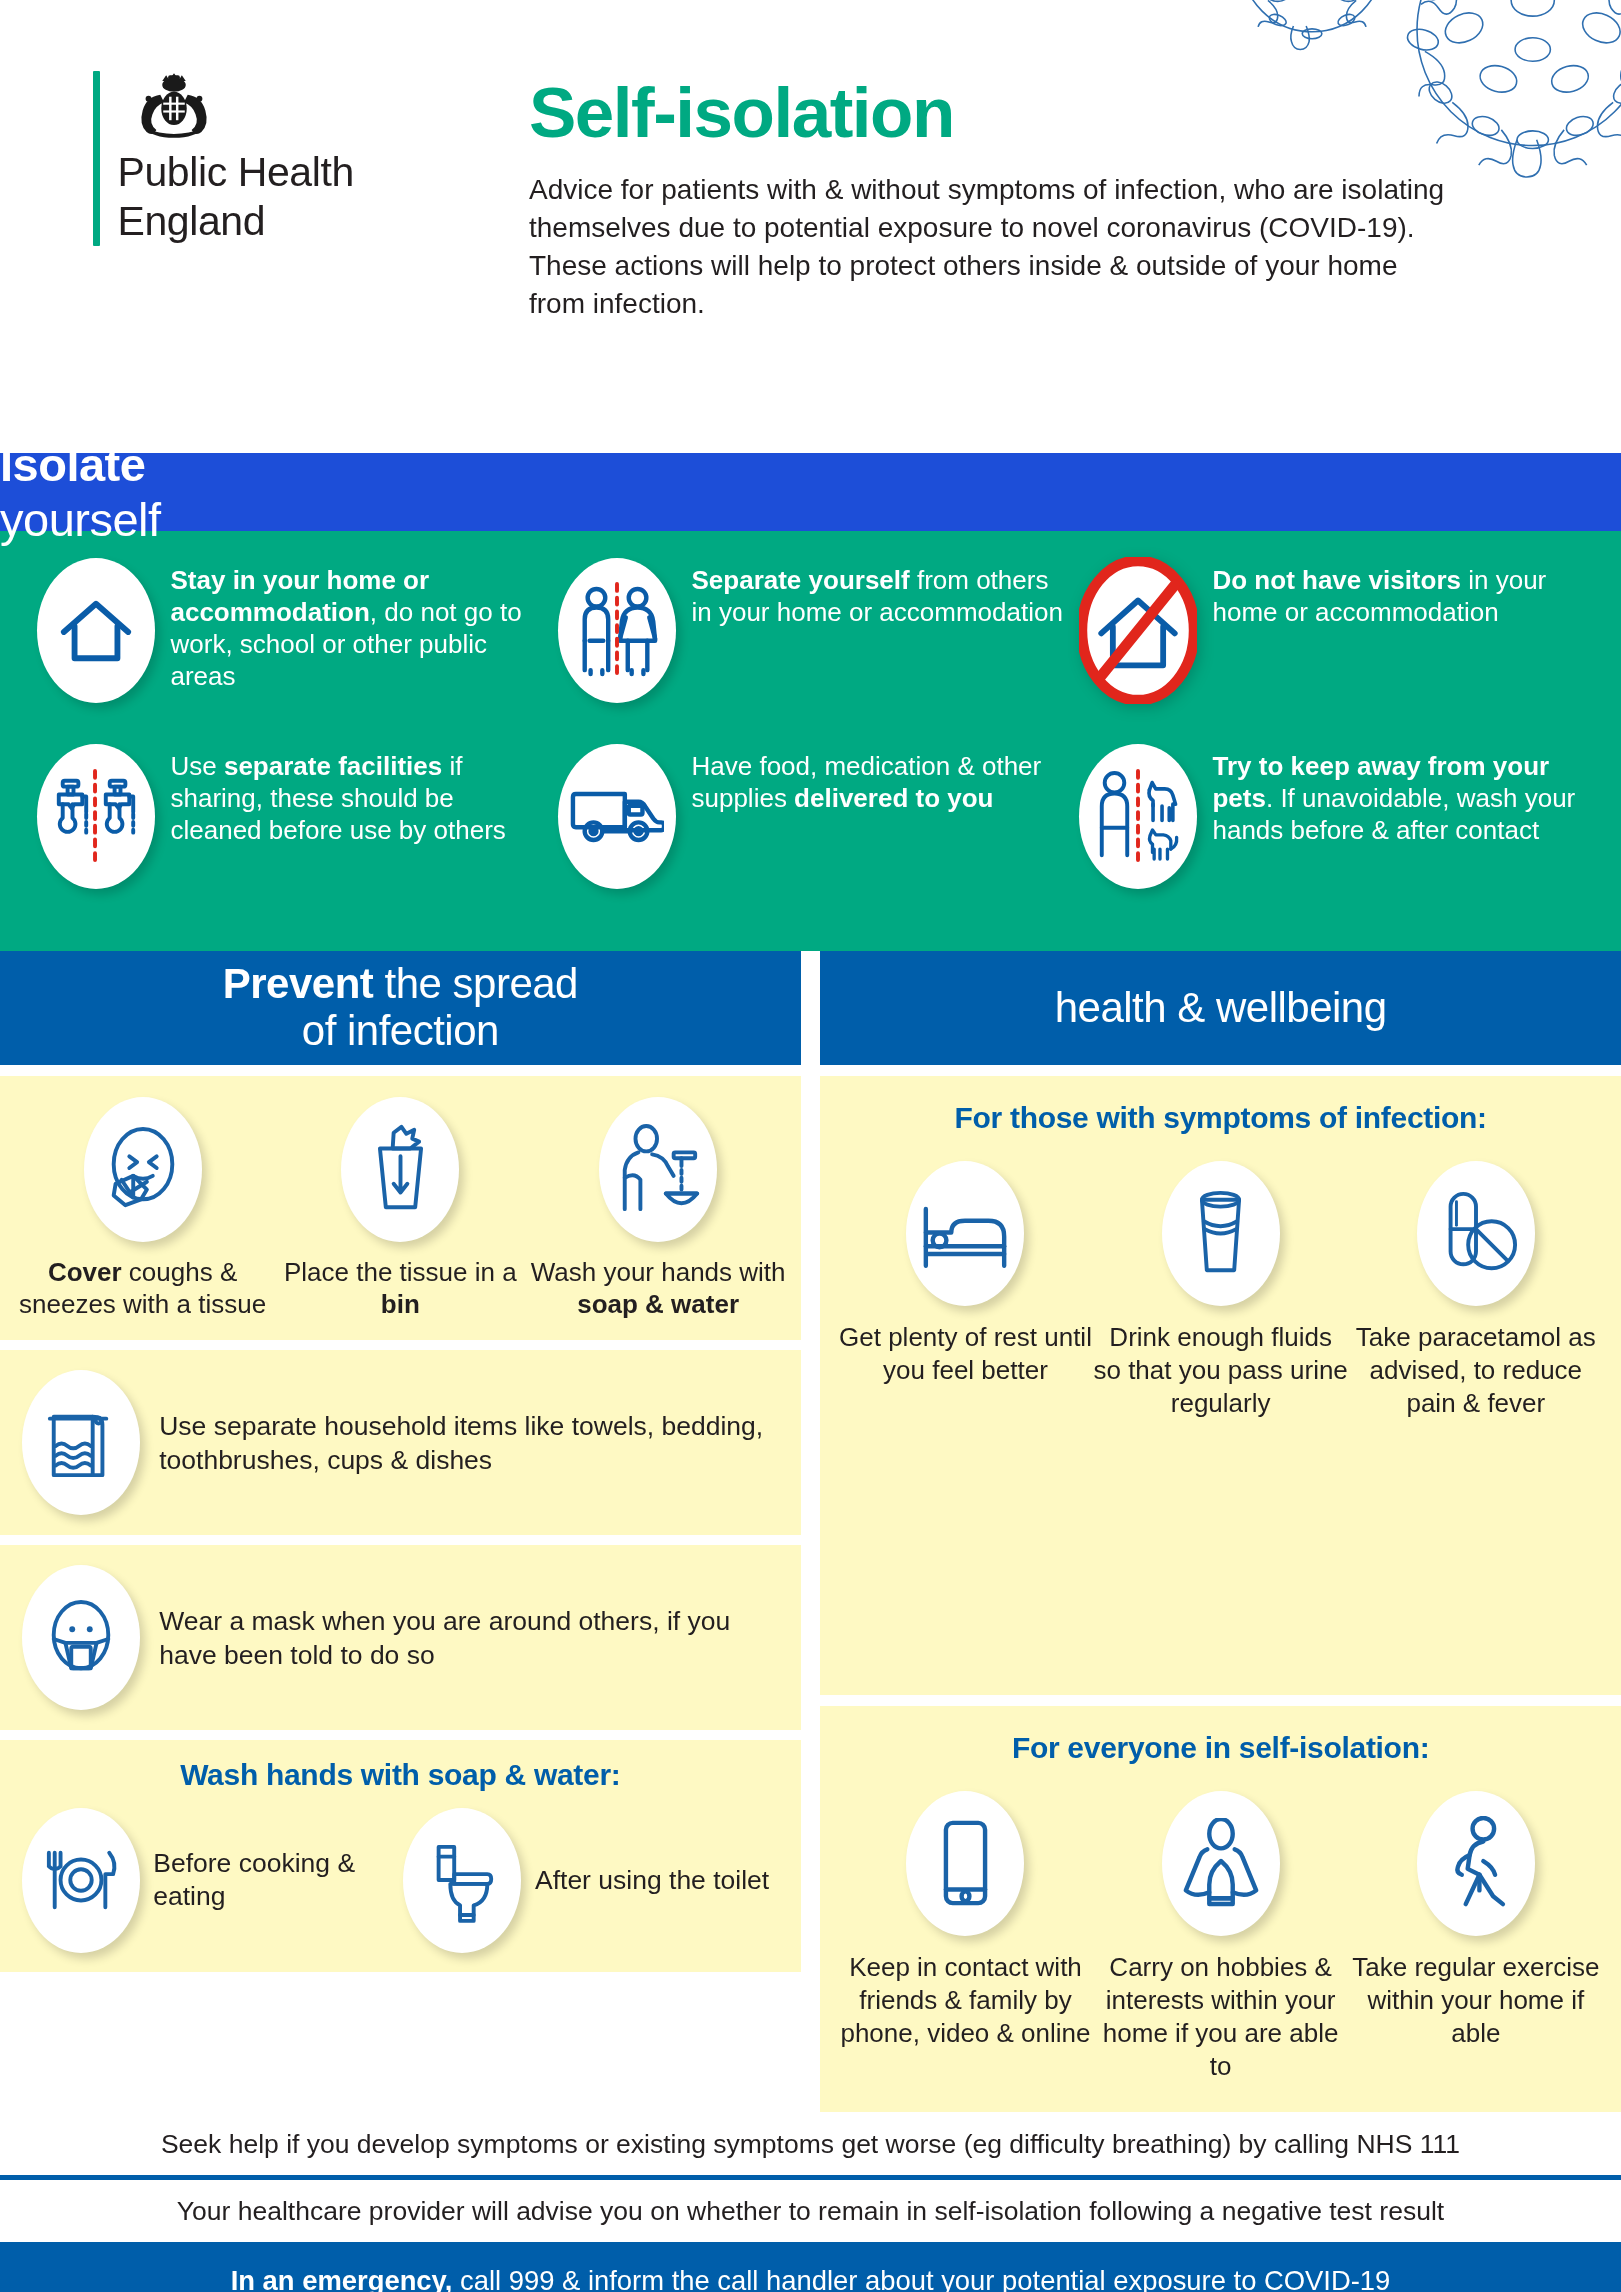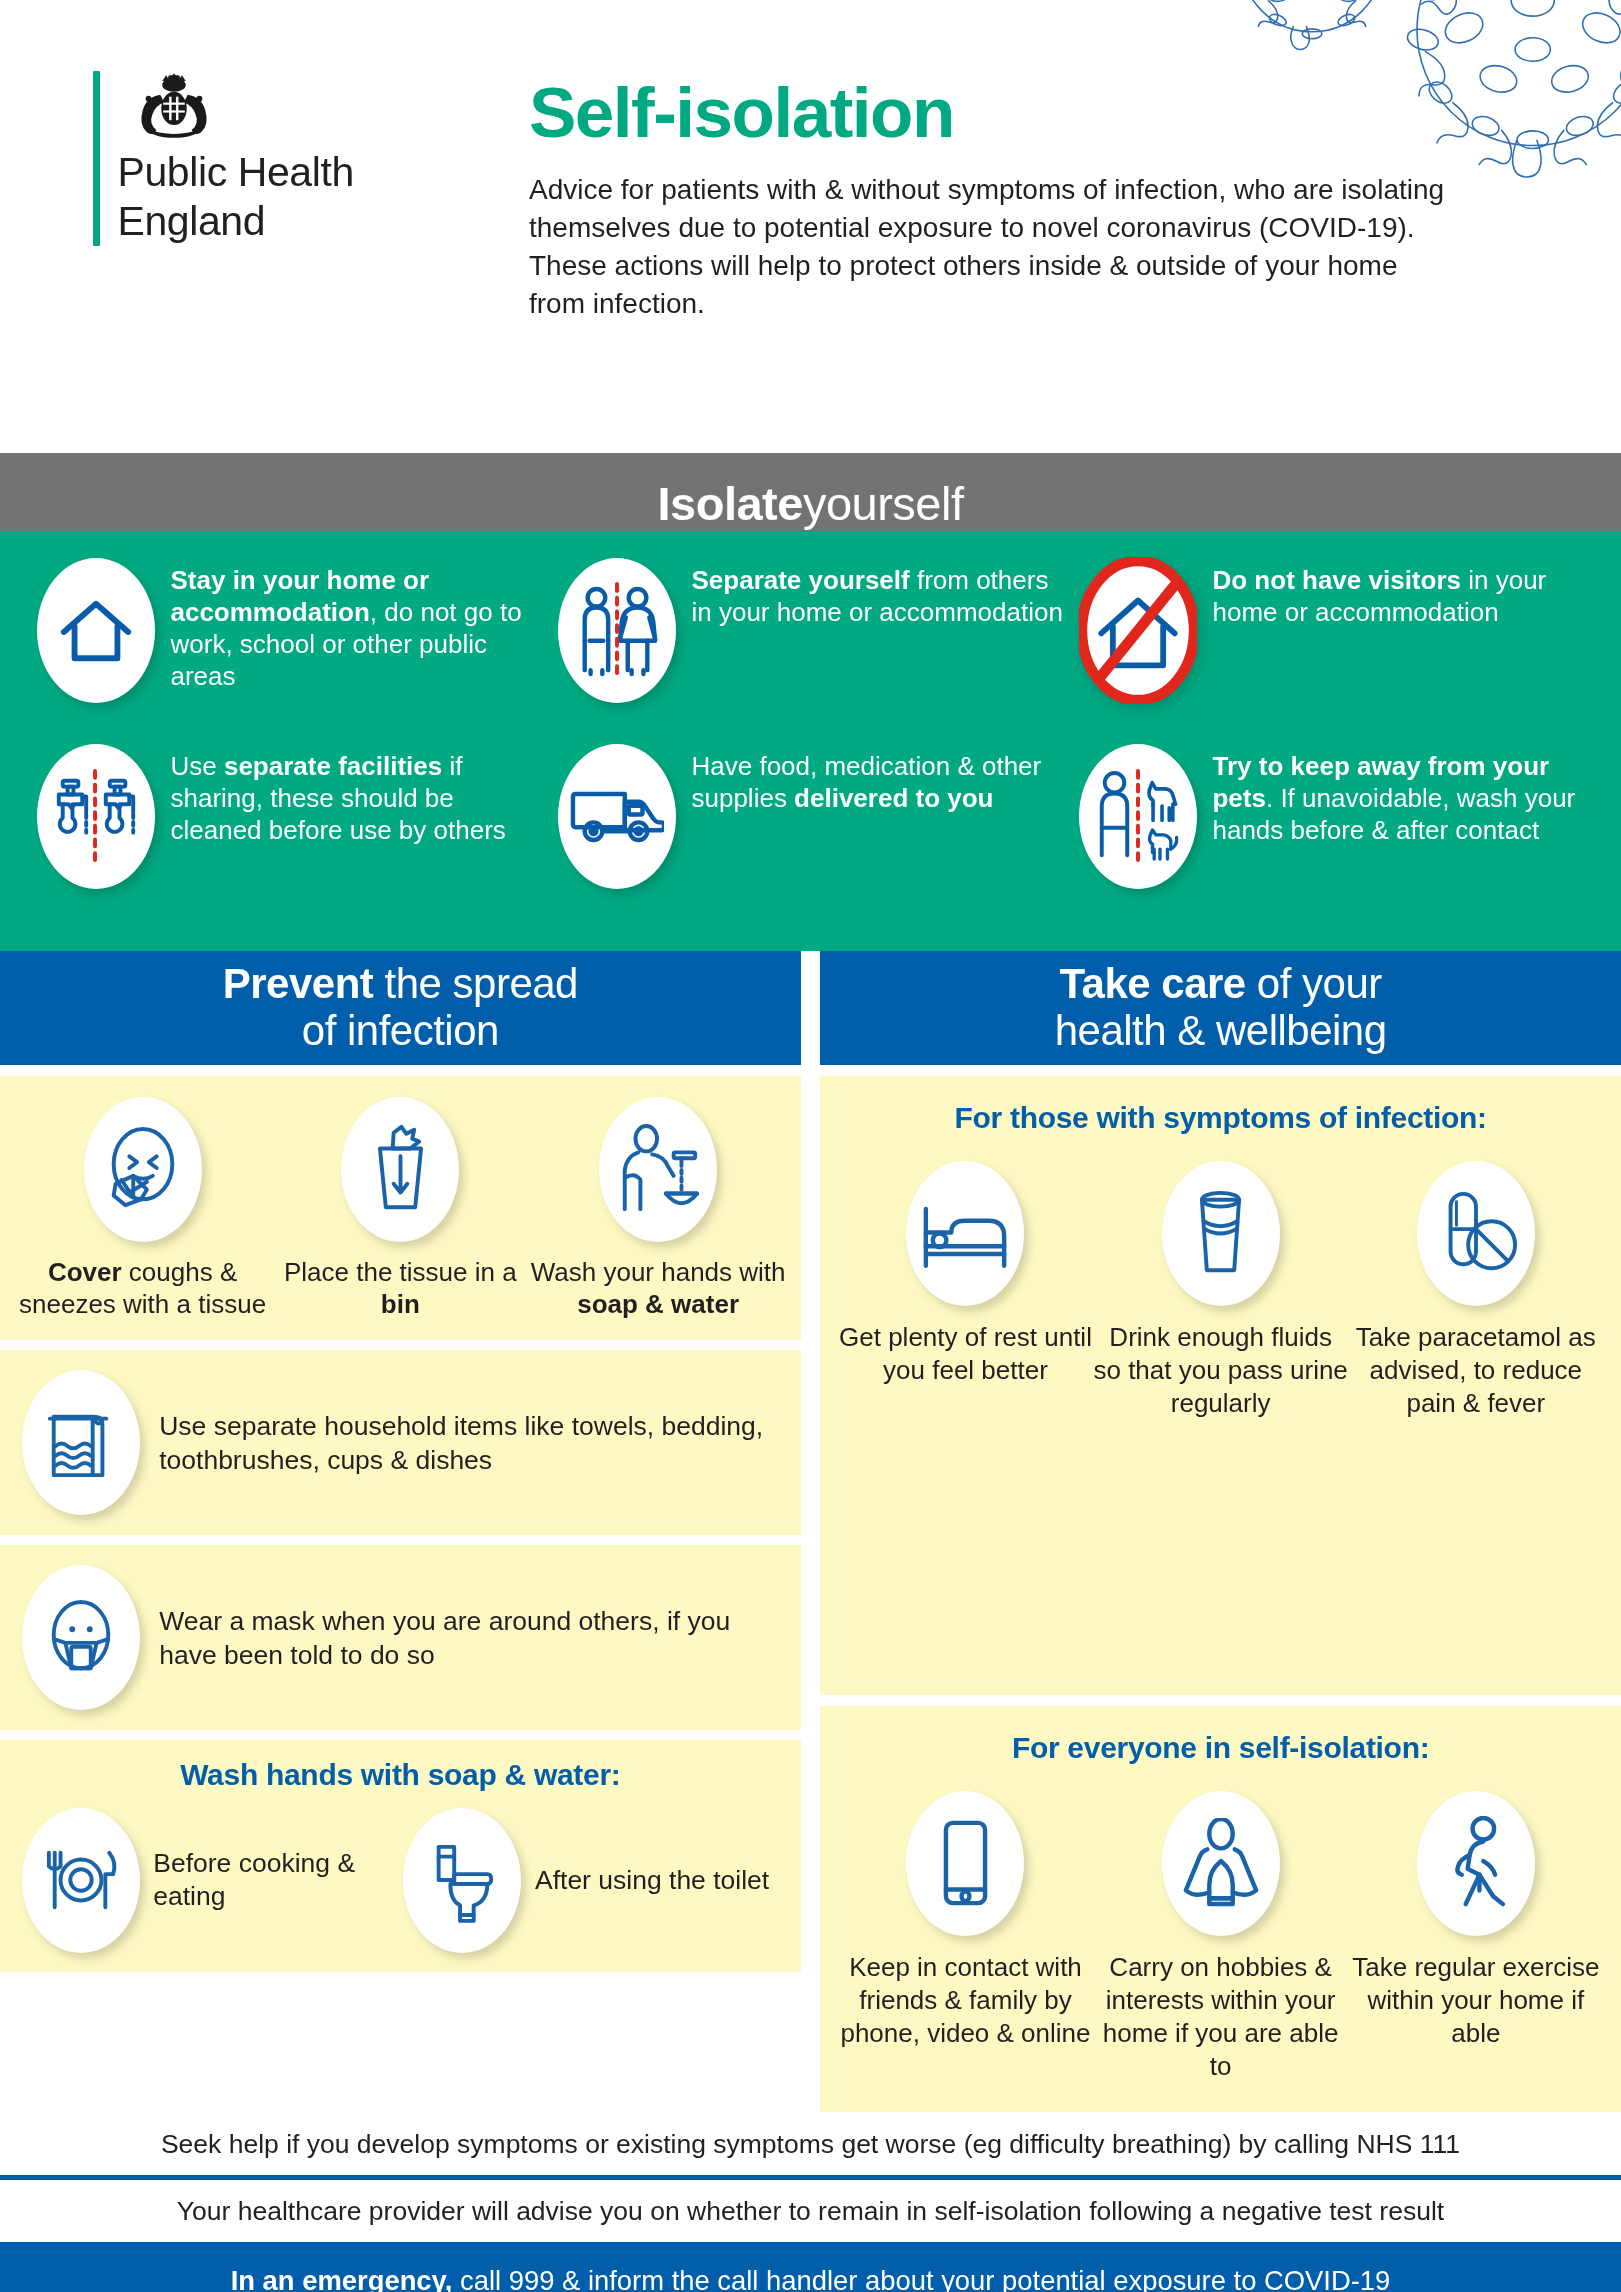--- a/index.html
+++ b/index.html
@@ -29,23 +29,24 @@
     font-size: 71px; line-height: 73px; font-weight: 700;
     color: #00a982; letter-spacing: -1.5px;
   }
   .intro {
     margin-top: 21.6px; font-size: 28px; line-height: 38px;
     color: #231f20; max-width: 921px; font-weight: 400;
   }
 
   
   .banner-blue {
-    background: #737373; color: #fff;
-    display: flex; align-items: flex-end; justify-content: center;
+    background: #1d4ed8; color: #fff;
+    display: flex; align-items: flex-start; justify-content: center;
     text-align: center;
+    flex-direction: column;
   }
   .banner-isolate { height: 78px; font-size: 47px; letter-spacing: -0.5px; }
   .banner-isolate b { font-weight: 700; }
   .banner-isolate span { font-weight: 400; }
 
   
   .isolate-body {
     background: #00a982; color: #fff;
     padding: 23.5px 29px 25.5px 29px;
     height: 420px;
@@ -431,21 +432,20 @@
               </svg>
             </div>
             <div class="txt">After using the toilet</div>
           </div>
         </div>
       </div>
     </div>
 
     <div class="col">
       <div class="col-head">
-        <div class="l1"><b>Take care</b><span> of your</span></div>
         <div class="l2">health &amp; wellbeing</div>
       </div>
 
       <div class="panel" style="padding:25.5px 17.6px 29px 17.6px;height:619px;">
         <div class="sub-head" style="margin-bottom:25.5px;">For those with symptoms of infection:</div>
         <div class="rthree">
           <div class="cellc">
             <div class="ic">
               <svg width="94" height="69" viewBox="0 0 96 70" fill="none" stroke="#1a63a8" stroke-width="4.5" stroke-linecap="round" stroke-linejoin="round">
                 <path d="M8 10 l0 54 M8 56 l80 0 M88 56 l0 8 M8 64 l0 4 M88 64 l0 4"></path>

